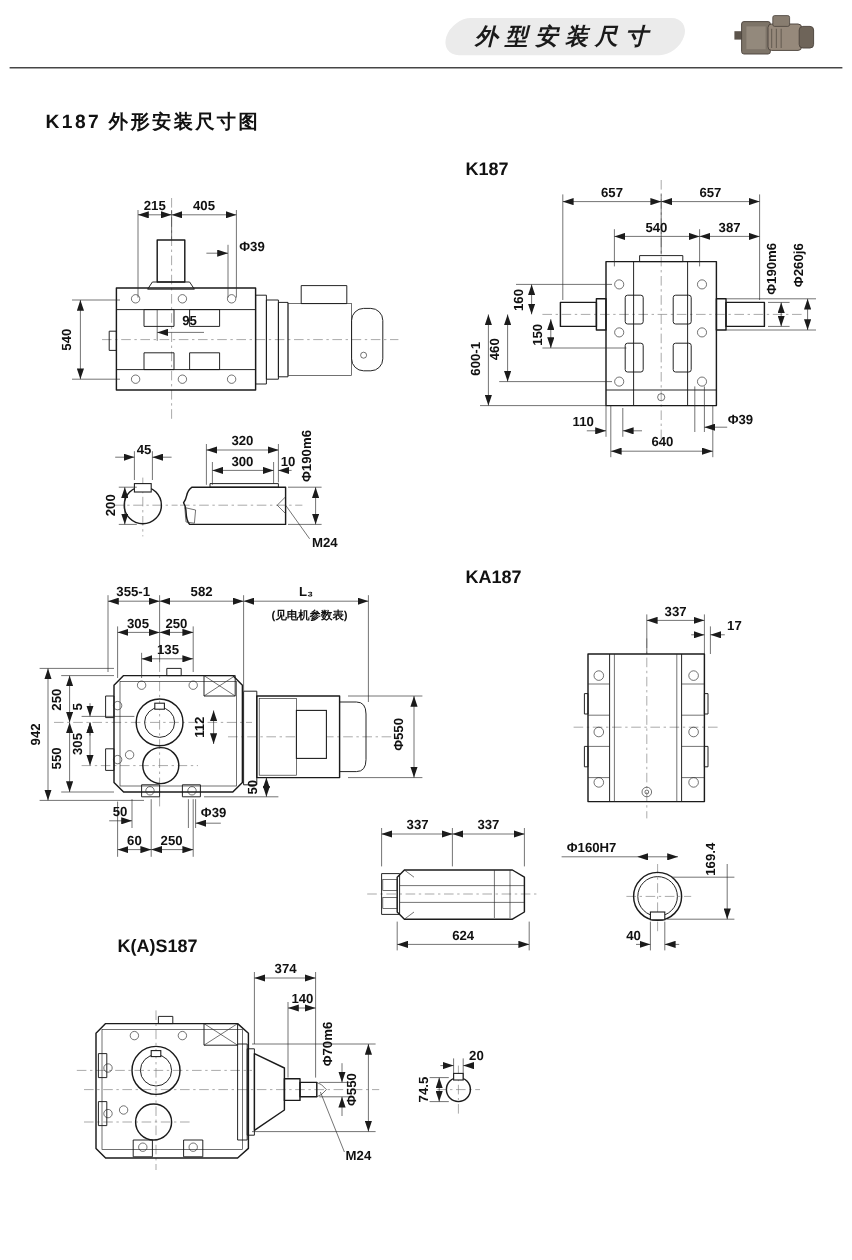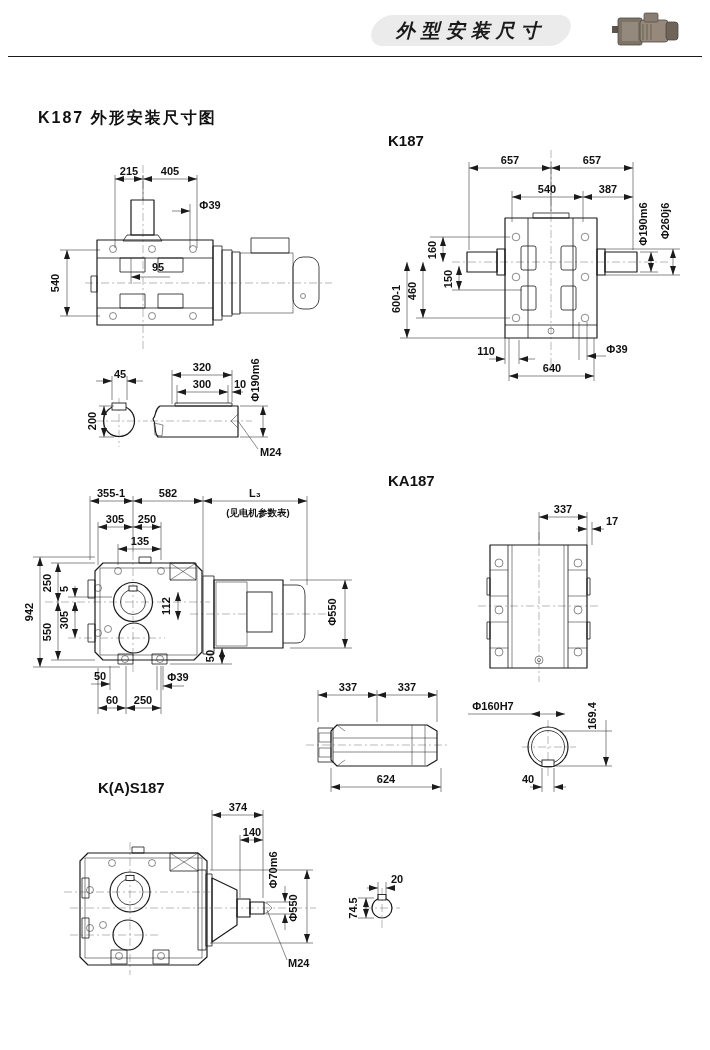--- a/index.html
+++ b/index.html
@@ -4,21 +4,21 @@
 <style>
   html,body{margin:0;padding:0;background:#fff;}
   #page{position:relative;width:710px;height:1050px;background:#fff;overflow:hidden;
         font-family:"Liberation Sans","DejaVu Sans",sans-serif;color:#111;}
   .abs{position:absolute;}
   #hdr-lozenge{left:372px;top:15px;width:198px;height:31px;background:#ebebeb;
       border-radius:16px;transform:skewX(-18deg);display:flex;align-items:center;justify-content:center;}
   #hdr-lozenge span{transform:skewX(18deg);font-weight:bold;font-style:italic;
       font-size:19px;letter-spacing:6px;color:#1a1a1a;white-space:nowrap;}
   #hdr-rule{left:8px;top:56px;width:694px;height:0;border-top:1.7px solid #1a1a1a;}
-  #page-title{left:38px;top:108px;font-size:16px;font-weight:bold;letter-spacing:2px;}
+  #page-title{left:38px;top:92px;font-size:16px;font-weight:bold;letter-spacing:2px;}
   svg{position:absolute;left:0;top:0;}
   svg text{font-family:"Liberation Sans","DejaVu Sans",sans-serif;fill:#111;}
   .d{font-size:11px;font-weight:bold;text-anchor:middle;}
   .ds{font-size:11px;font-weight:bold;text-anchor:start;}
   .lab{font-size:15px;font-weight:bold;text-anchor:start;}
   .note{font-size:9.5px;font-weight:bold;text-anchor:middle;}
   .ol{fill:none;stroke:#1b1b1b;stroke-width:1.2;stroke-linejoin:round;}
   .ol2{fill:none;stroke:#1b1b1b;stroke-width:0.8;stroke-linejoin:round;}
   .tl{fill:none;stroke:#2a2a2a;stroke-width:0.55;}
   .cl{fill:none;stroke:#707070;stroke-width:0.5;stroke-dasharray:8 3 2 3;}

